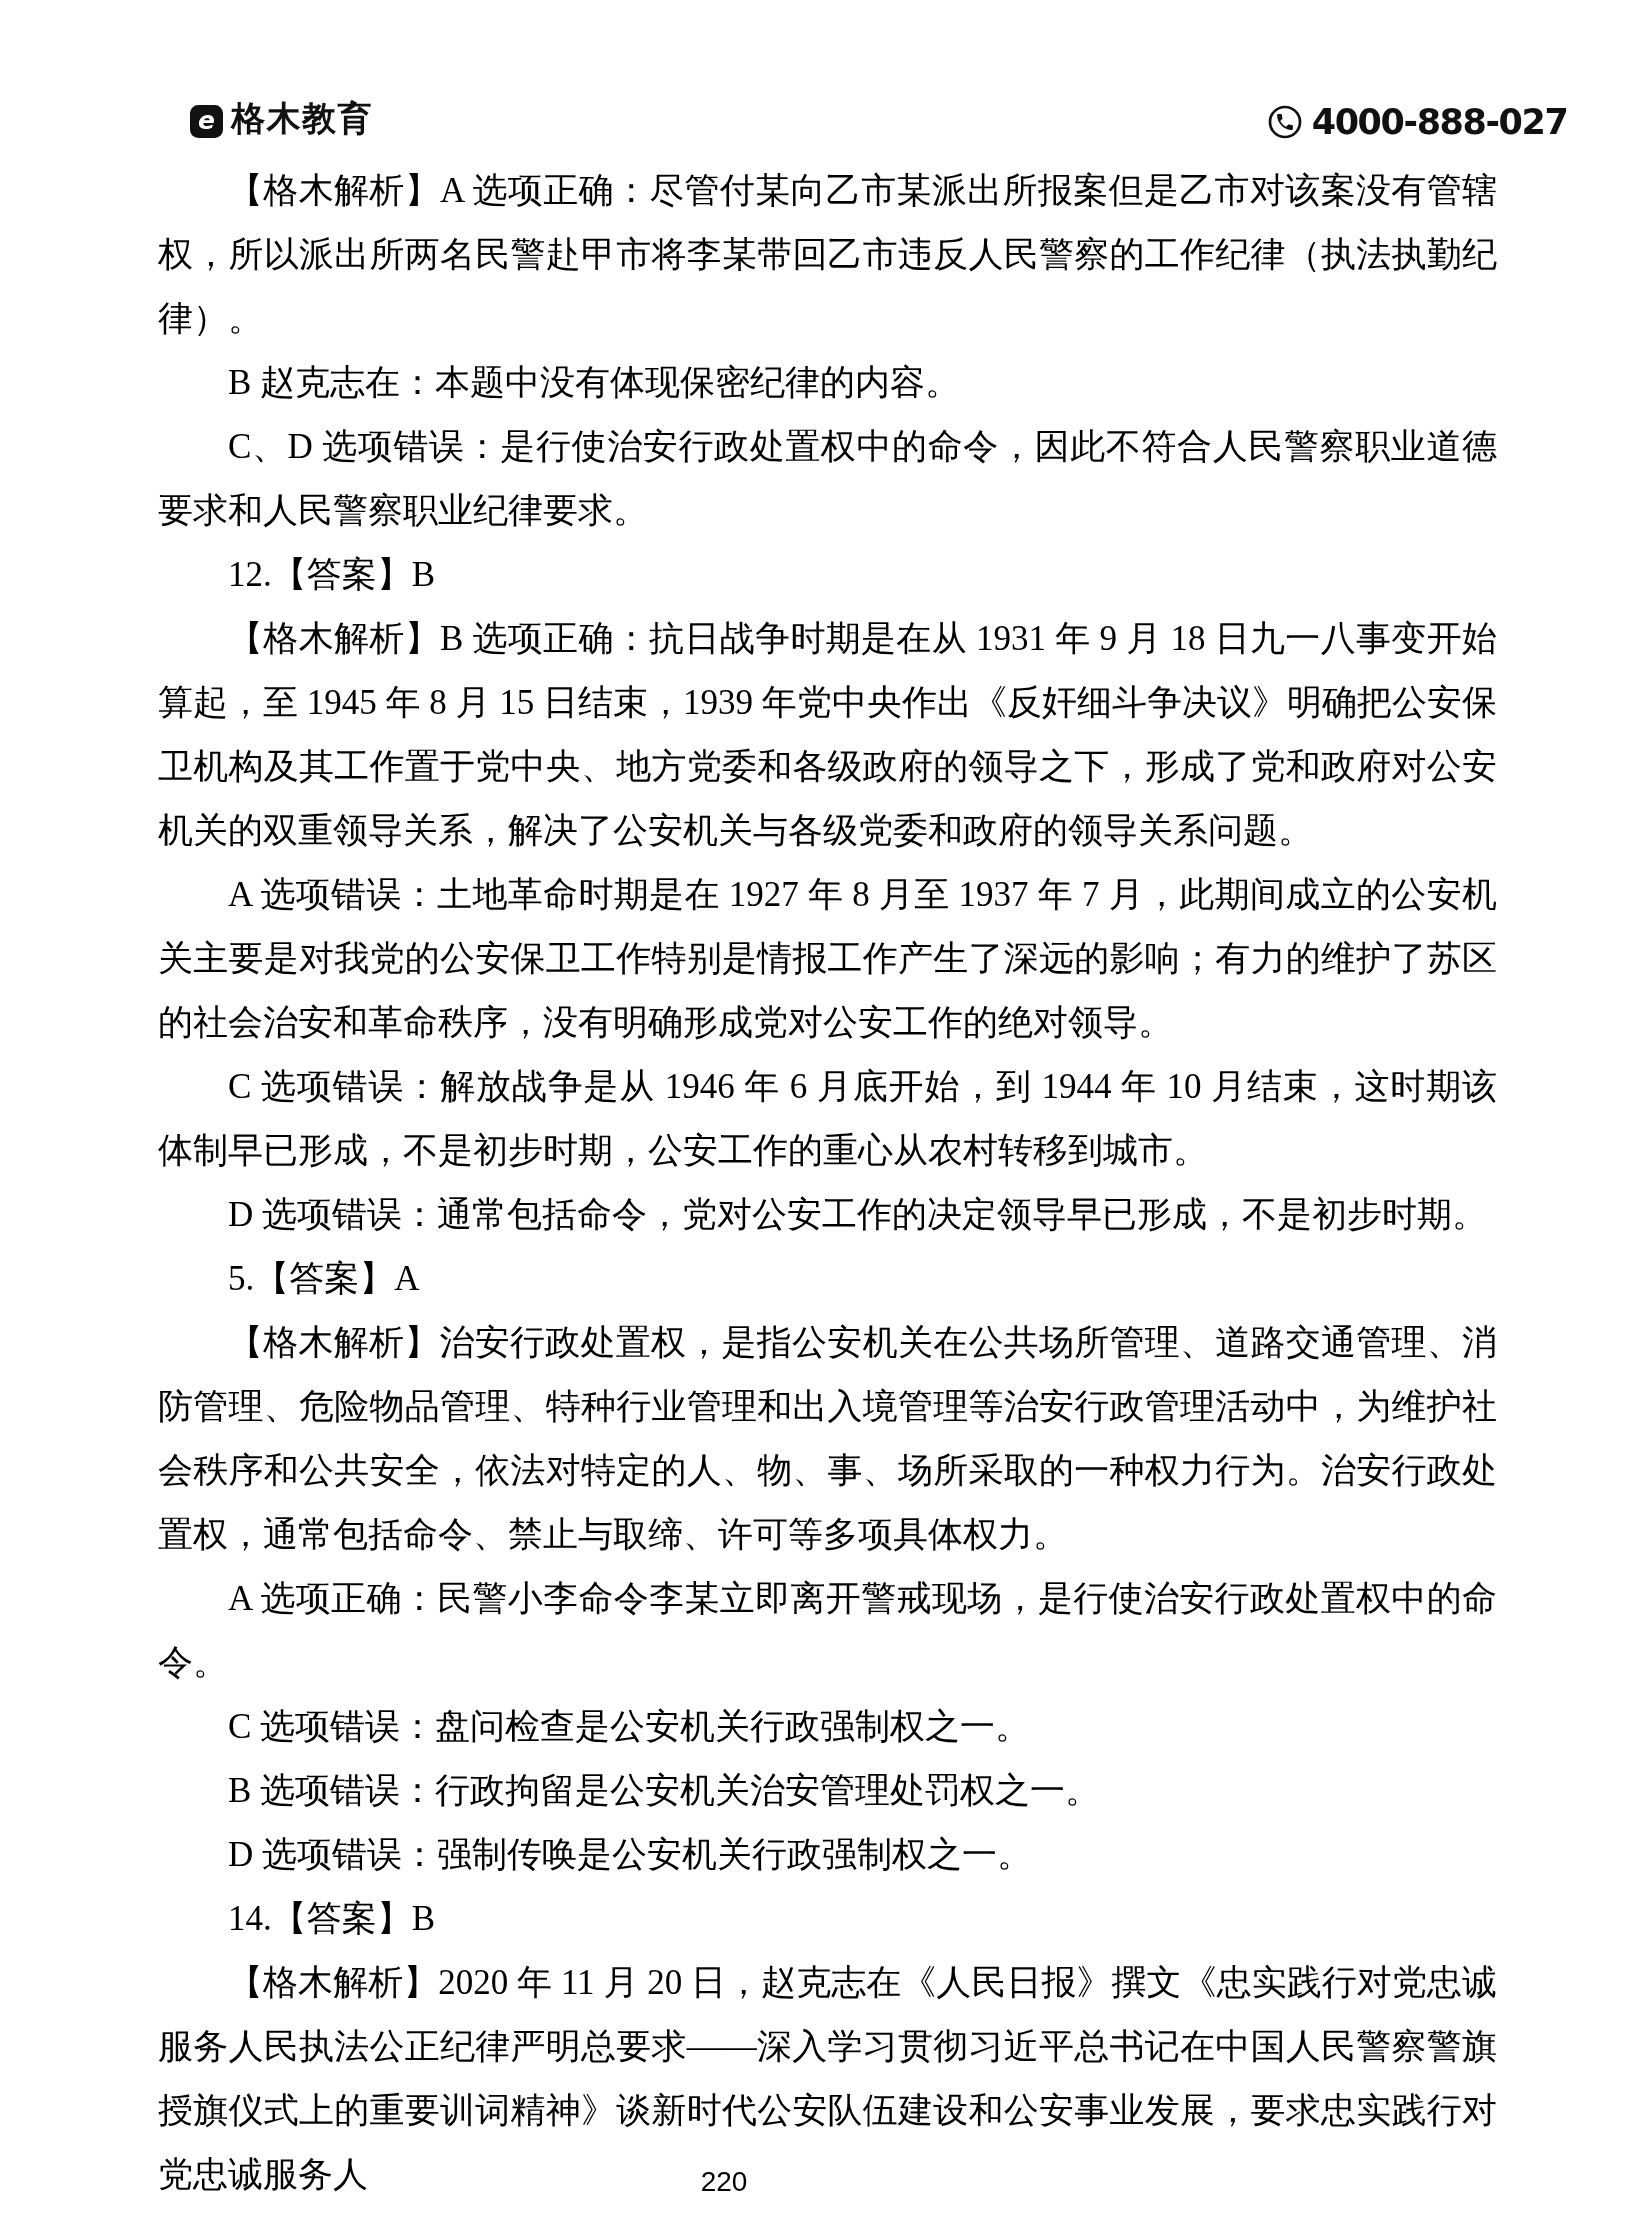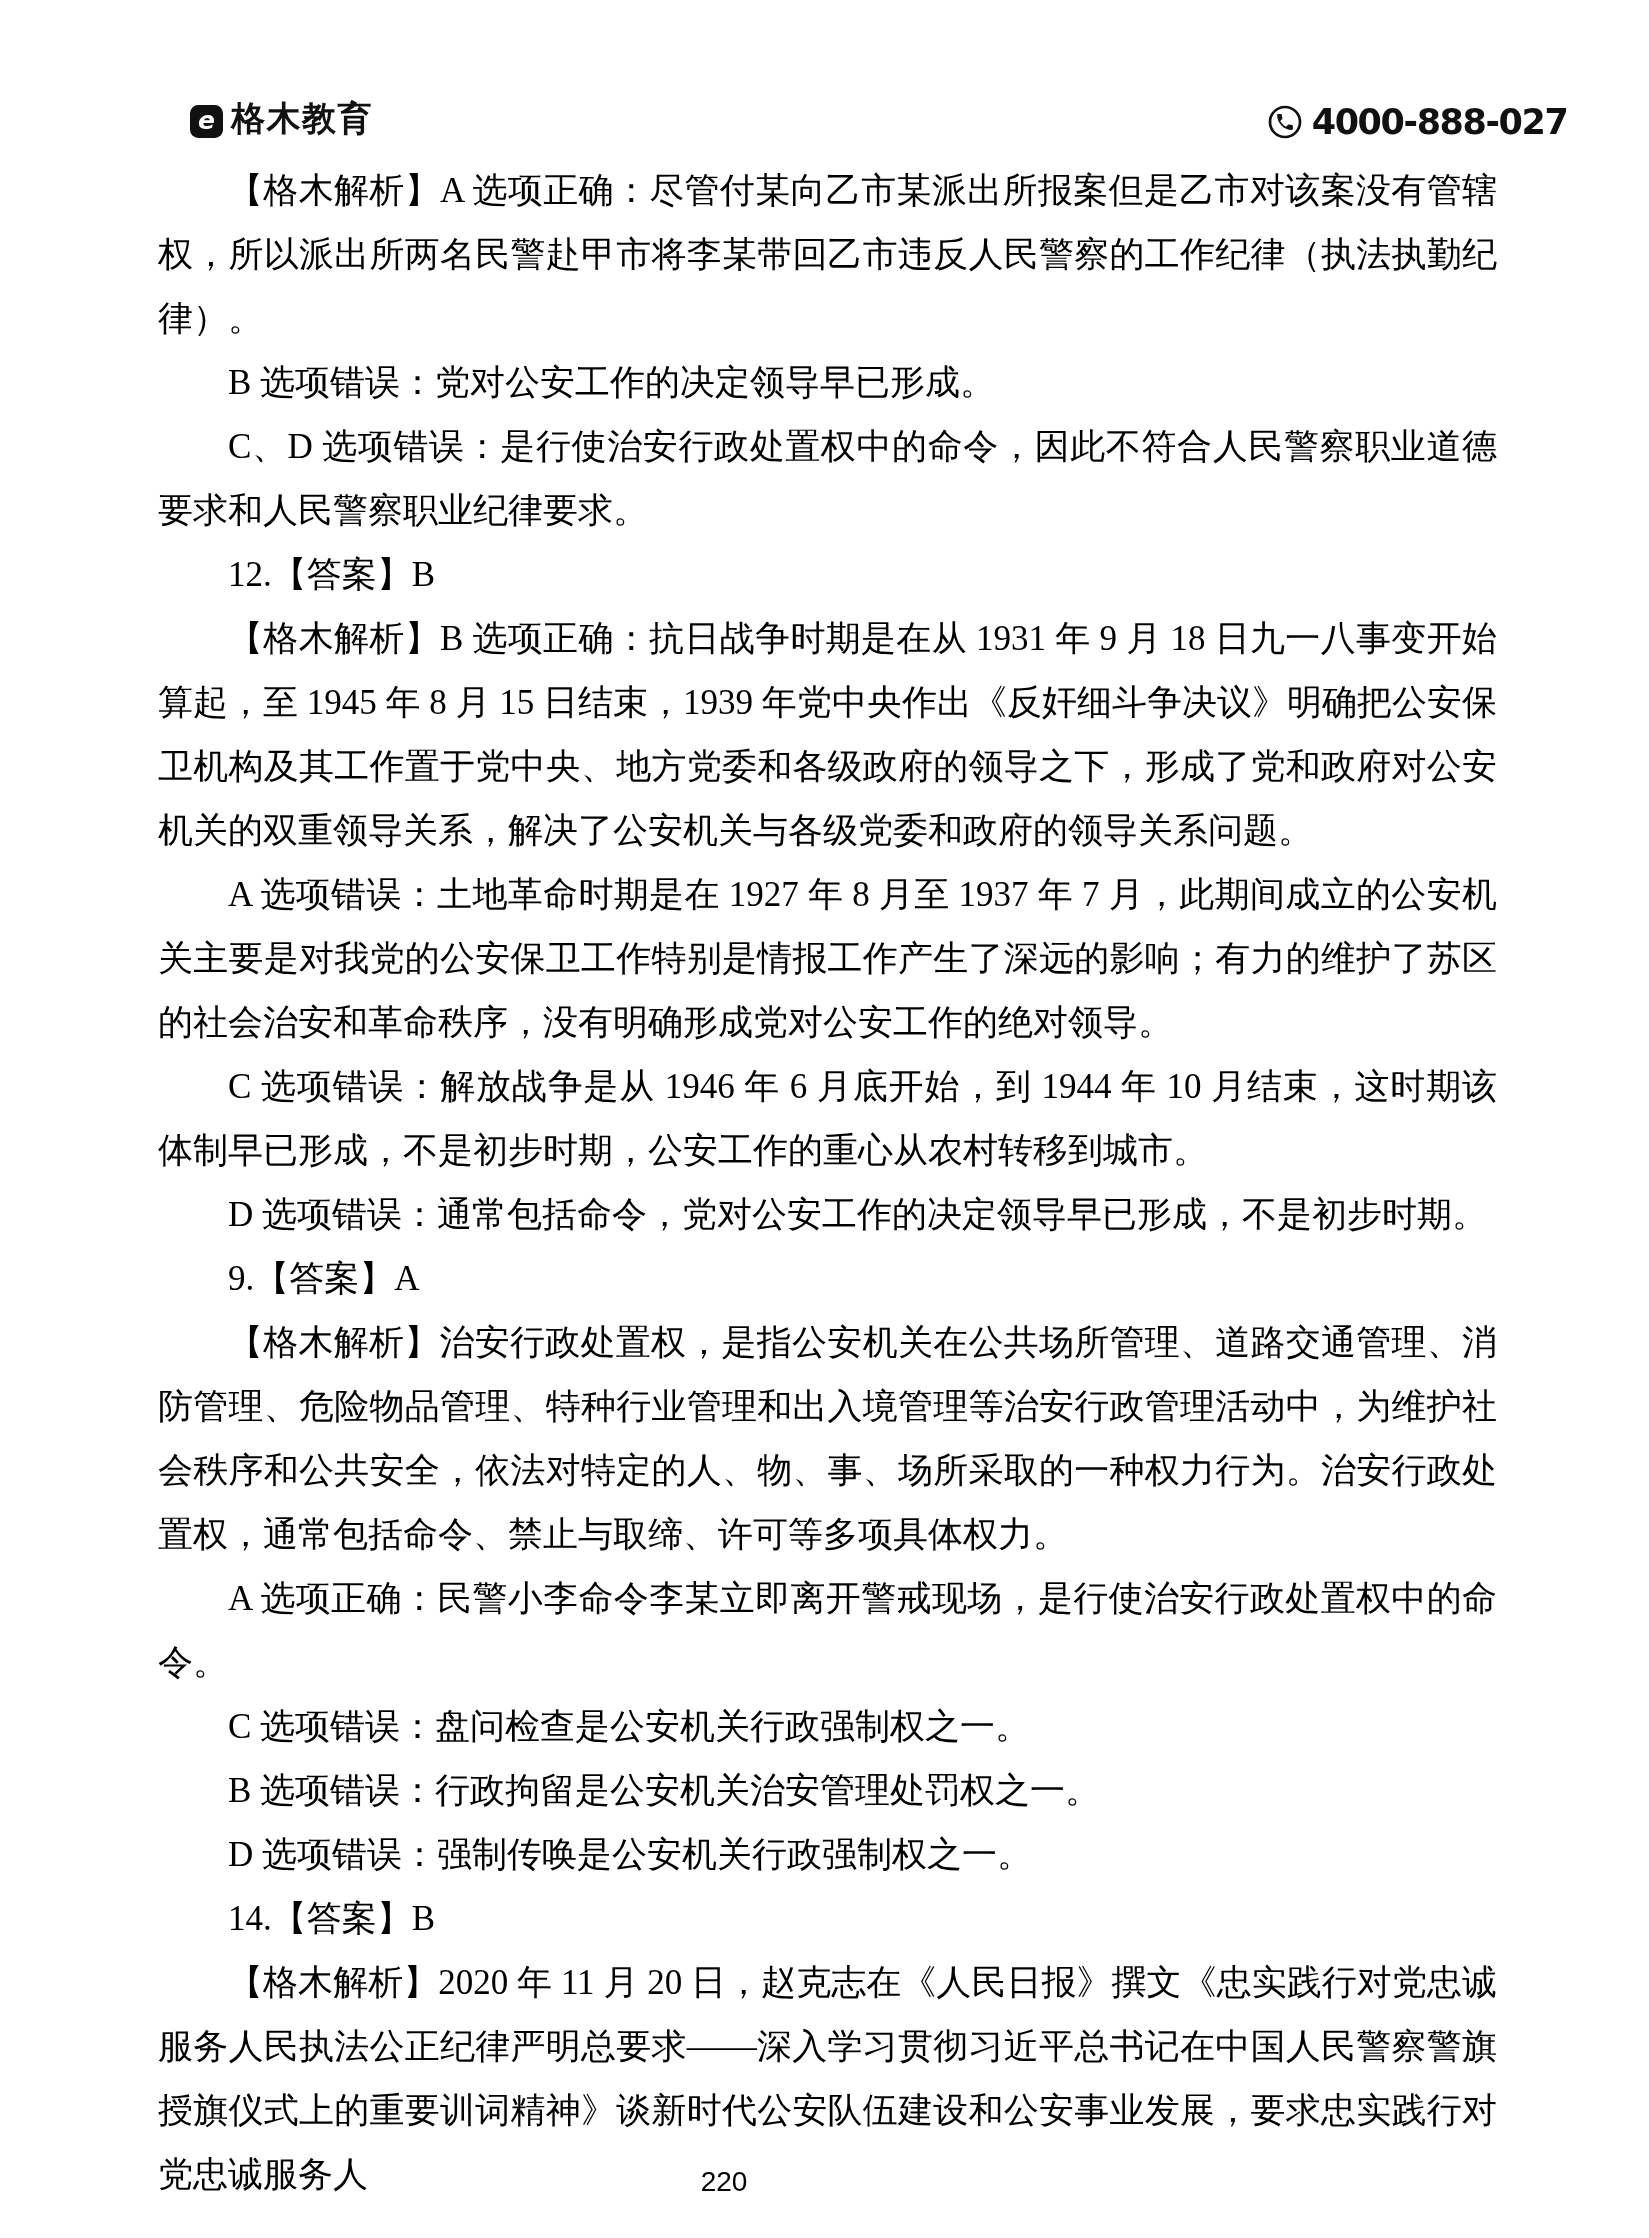--- a/index.html
+++ b/index.html
@@ -77,28 +77,28 @@
     <svg class="phone-icon" viewBox="0 0 24 24">
       <circle cx="12" cy="12" r="10.6" fill="none" stroke="#111111" stroke-width="1.9"></circle>
       <path fill="#111111" transform="translate(12 12) scale(0.62) translate(-12 -12)" d="M6.62 10.79c1.44 2.83 3.76 5.14 6.59 6.59l2.2-2.21c.27-.27.67-.36 1.02-.24 1.12.37 2.33.57 3.57.57.55 0 1 .45 1 1V20c0 .55-.45 1-1 1-9.39 0-17-7.61-17-17 0-.55.45-1 1-1h3.5c.55 0 1 .45 1 1 0 1.25.2 2.45.57 3.57.11.35.03.74-.25 1.02l-2.2 2.2z"></path>
     </svg>
     <div class="phone-number">4000-888-027</div>
   </div>
 </div>
 
 <div class="doc-body">
   <p>【格木解析】A 选项正确：尽管付某向乙市某派出所报案但是乙市对该案没有管辖权，所以派出所两名民警赴甲市将李某带回乙市违反人民警察的工作纪律（执法执勤纪律）。</p>
-  <p>B 选项错误：党对公安工作的决定领导早已形成。</p>
+  <p>B 赵克志在：本题中没有体现保密纪律的内容。</p>
   <p>C、D 选项错误：是行使治安行政处置权中的命令，因此不符合人民警察职业道德要求和人民警察职业纪律要求。</p>
   <p>12.【答案】B</p>
   <p>【格木解析】B 选项正确：抗日战争时期是在从 1931 年 9 月 18 日九一八事变开始算起，至 1945 年 8 月 15 日结束，1939 年党中央作出《反奸细斗争决议》明确把公安保卫机构及其工作置于党中央、地方党委和各级政府的领导之下，形成了党和政府对公安机关的双重领导关系，解决了公安机关与各级党委和政府的领导关系问题。</p>
   <p>A 选项错误：土地革命时期是在 1927 年 8 月至 1937 年 7 月，此期间成立的公安机关主要是对我党的公安保卫工作特别是情报工作产生了深远的影响；有力的维护了苏区的社会治安和革命秩序，没有明确形成党对公安工作的绝对领导。</p>
   <p>C 选项错误：解放战争是从 1946 年 6 月底开始，到 1944 年 10 月结束，这时期该体制早已形成，不是初步时期，公安工作的重心从农村转移到城市。</p>
   <p>D 选项错误：通常包括命令，党对公安工作的决定领导早已形成，不是初步时期。</p>
-  <p>9.【答案】A</p>
+  <p>5.【答案】A</p>
   <p>【格木解析】治安行政处置权，是指公安机关在公共场所管理、道路交通管理、消防管理、危险物品管理、特种行业管理和出入境管理等治安行政管理活动中，为维护社会秩序和公共安全，依法对特定的人、物、事、场所采取的一种权力行为。治安行政处置权，通常包括命令、禁止与取缔、许可等多项具体权力。</p>
   <p>A 选项正确：民警小李命令李某立即离开警戒现场，是行使治安行政处置权中的命令。</p>
   <p>C 选项错误：盘问检查是公安机关行政强制权之一。</p>
   <p>B 选项错误：行政拘留是公安机关治安管理处罚权之一。</p>
   <p>D 选项错误：强制传唤是公安机关行政强制权之一。</p>
   <p>14.【答案】B</p>
   <p>【格木解析】2020 年 11 月 20 日，赵克志在《人民日报》撰文《忠实践行对党忠诚服务人民执法公正纪律严明总要求——深入学习贯彻习近平总书记在中国人民警察警旗授旗仪式上的重要训词精神》谈新时代公安队伍建设和公安事业发展，要求忠实践行对党忠诚服务人</p>
 </div>
 
 <div class="page-number">220</div>

